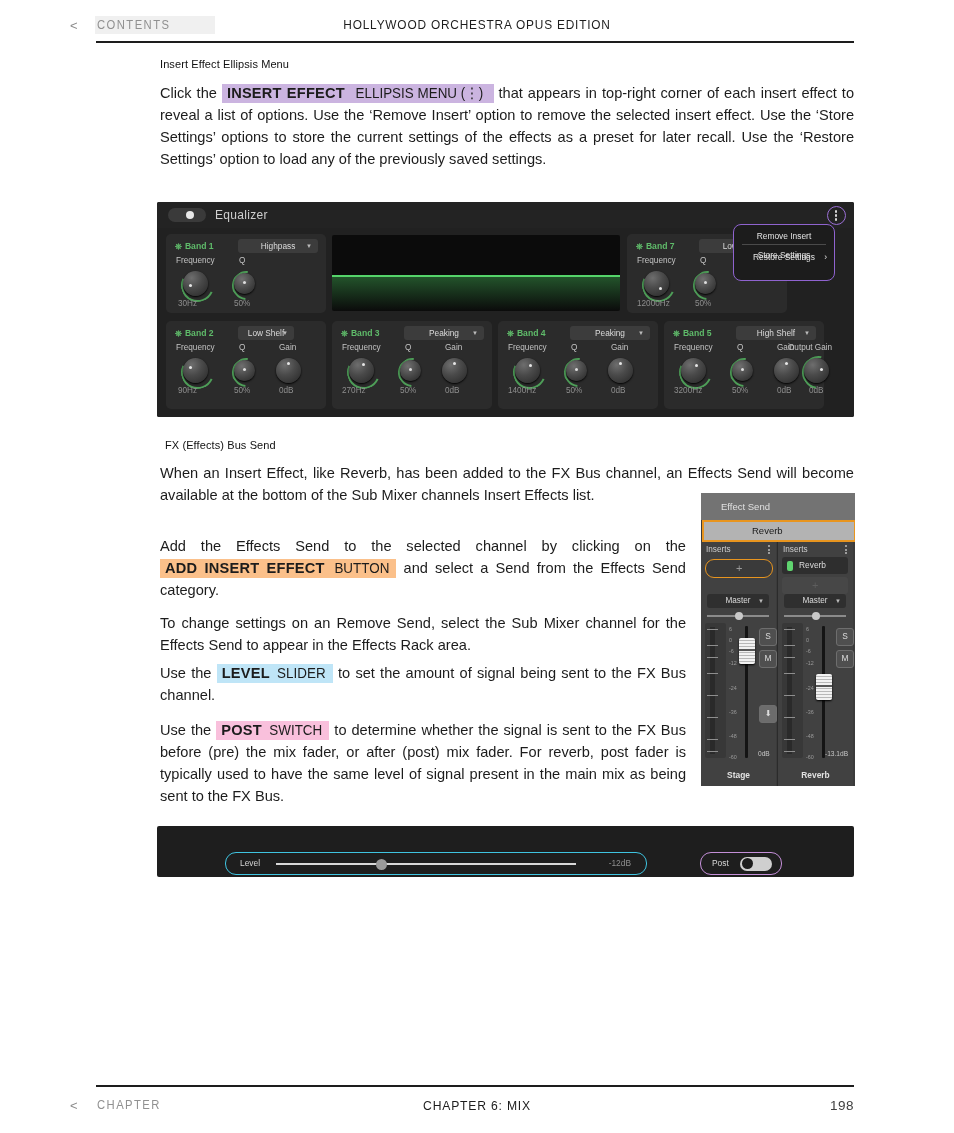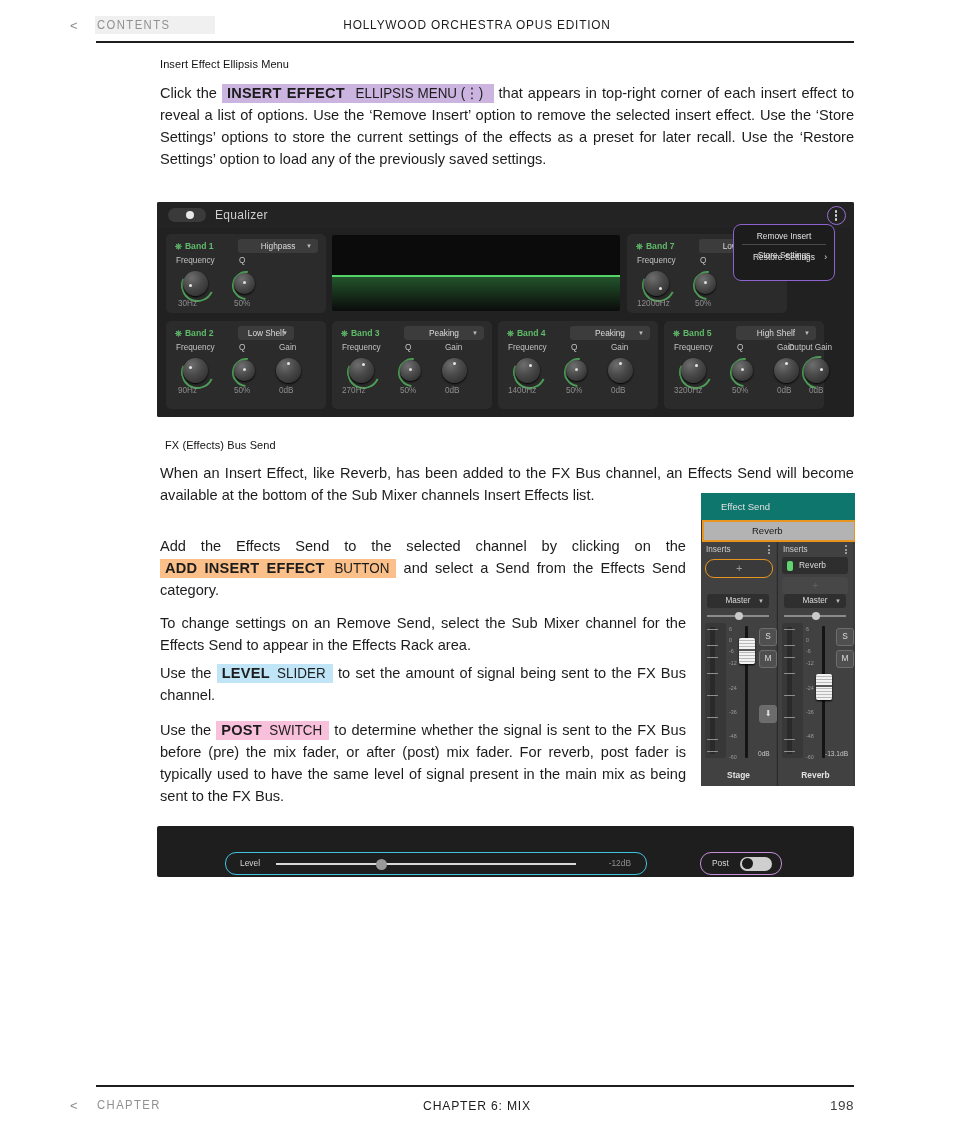--- a/index.html
+++ b/index.html
@@ -145,21 +145,21 @@
     position:absolute;left:0;width:100px;font-size:8.4px;color:#e2e2e2;text-align:center;
   }
   .ctx-div{position:absolute;left:8px;width:84px;height:1px;background:#4a4a4a;top:19px;}
   .ctx-arrow{position:absolute;right:7px;font-size:8.5px;color:#e2e2e2;}
   
   .mix-fig{
     position:absolute;left:701px;top:493px;width:154px;height:293px;
     background:#3b3b3b;overflow:hidden;
   }
   .mx-effsend{
-    position:absolute;left:0;top:0;width:154px;height:27px;background:#0f766e;
+    position:absolute;left:0;top:0;width:154px;height:27px;background:#737373;
   }
   .mx-effsend span{position:absolute;left:20px;top:8px;font-size:9.5px;color:#e0e0e0;}
   .mx-reverb-item{
     position:absolute;left:1px;top:27px;width:150px;height:18px;background:#b3b3b3;
     border:2px solid #e8951f;
   }
   .mx-reverb-item span{position:absolute;left:48px;top:3px;font-size:9.5px;color:#1a1a1a;}
   .mx-col{position:absolute;top:49px;width:75px;height:244px;background:#414141;}
   .mx-col.left{left:0;}
   .mx-col.right{left:77px;}

